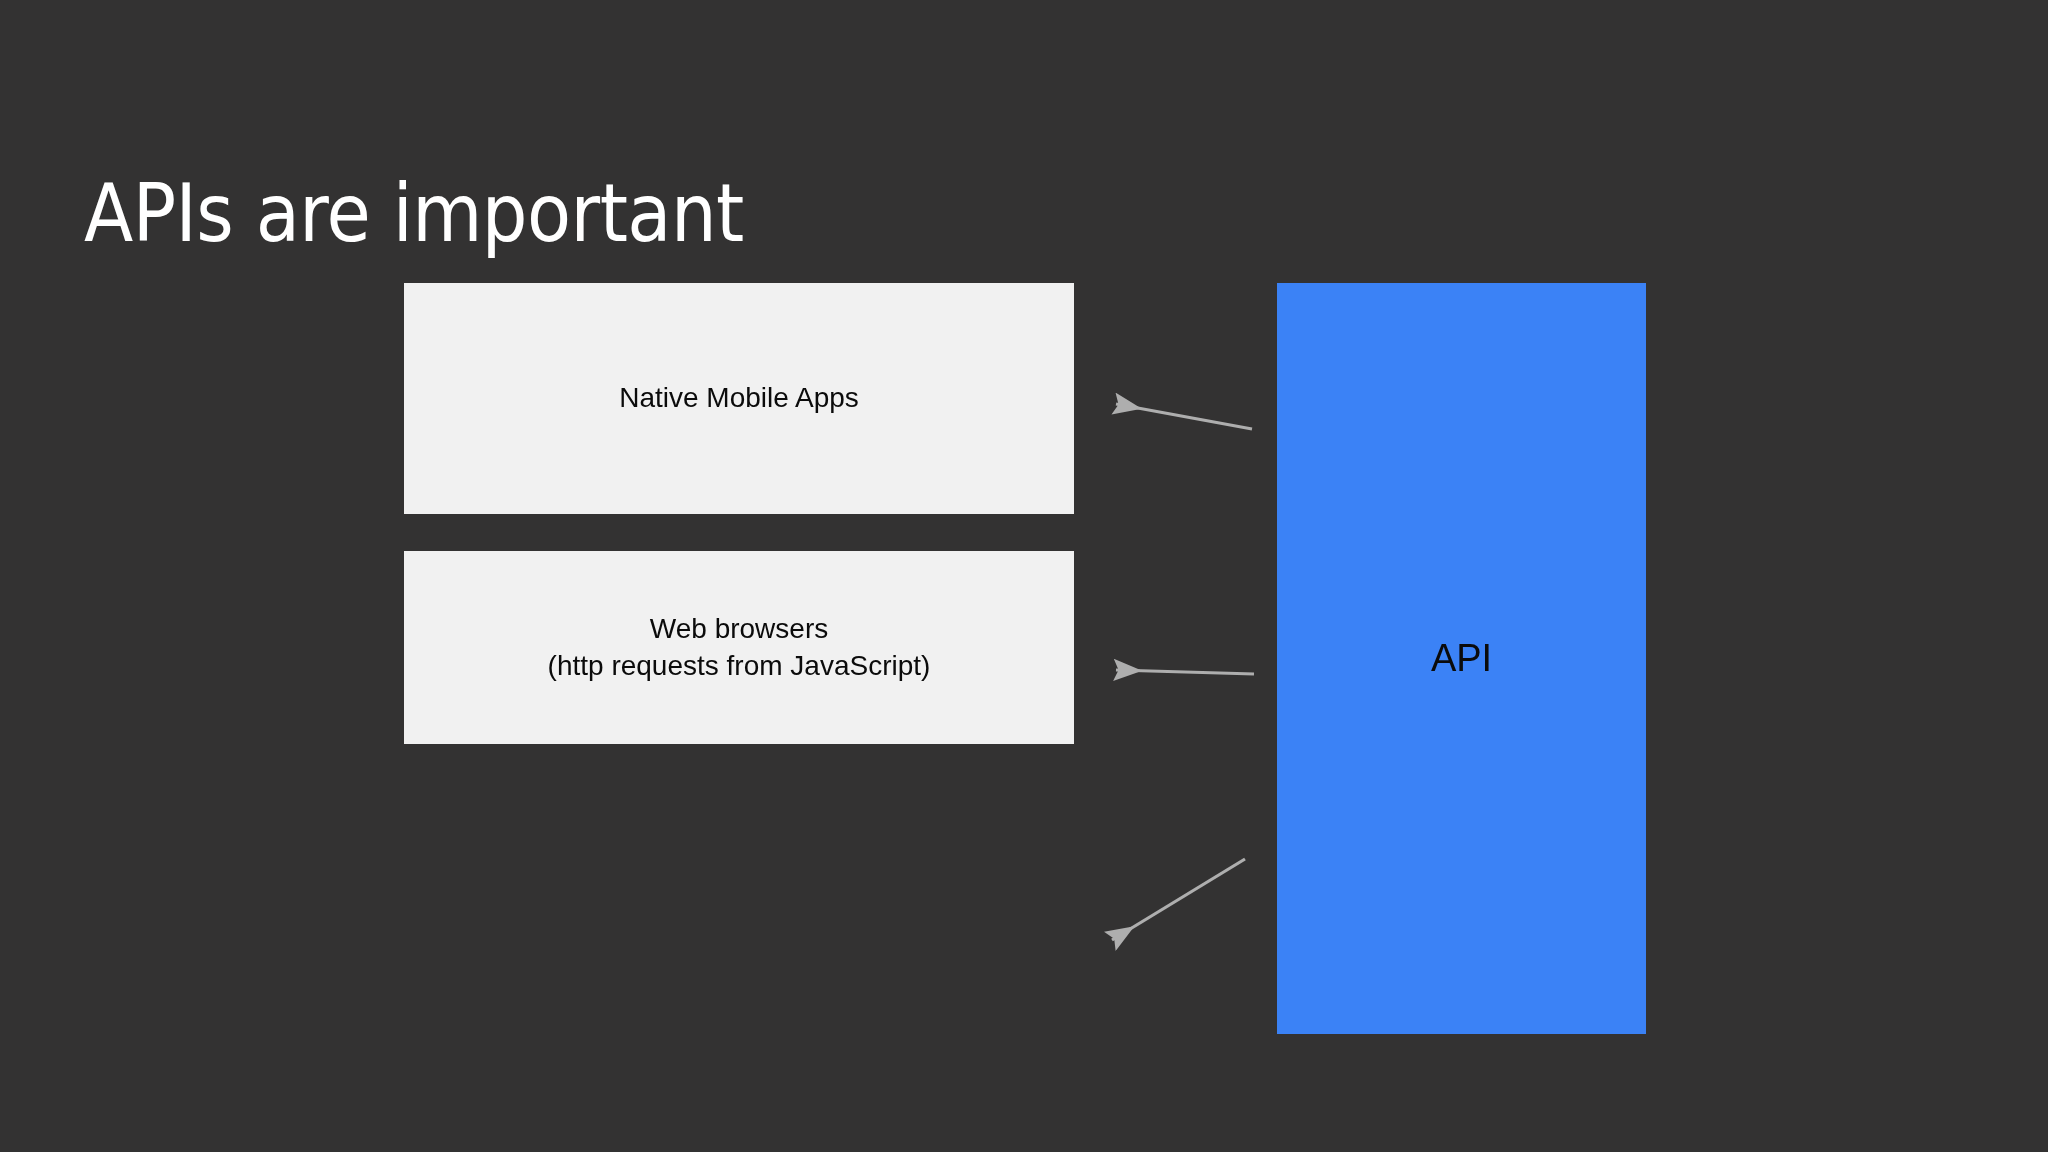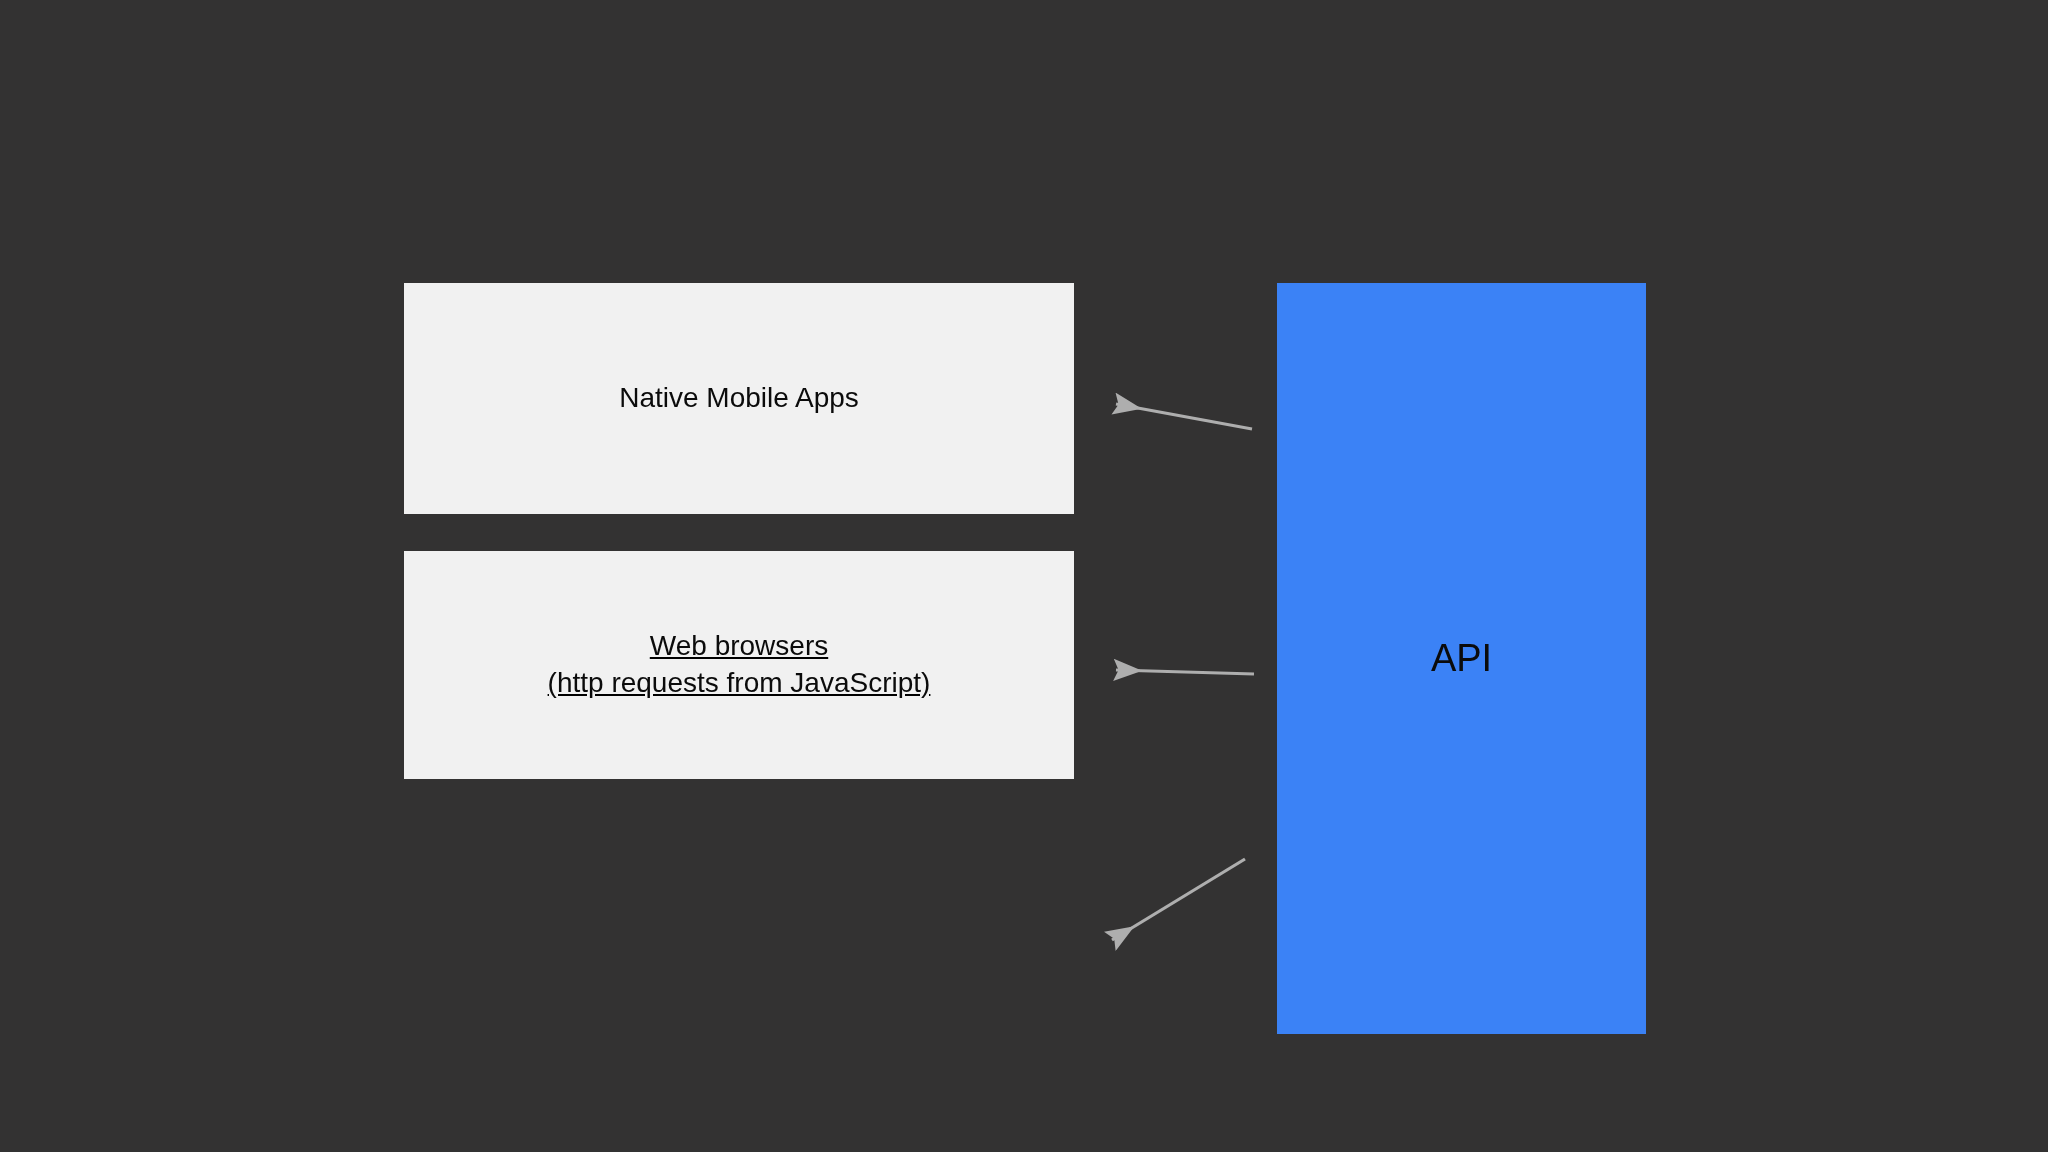--- a/index.html
+++ b/index.html
@@ -38,21 +38,21 @@
     position: absolute;
     left: 404px;
     width: 670px;
     background: #F1F1F1;
     display: flex;
     align-items: center;
     justify-content: center;
     box-sizing: border-box;
   }
   #box-native  { top: 283px; height: 231px; }
-  #box-web     { top: 551px; height: 228px; text-decoration: underline; }
+  #box-web     { top: 551px; height: 193px; }
   #box-extapi  { top: 803px; height: 231px; }
 
   .client-label {
     color: #0B0B0B;
     font-size: 28px;
     font-weight: 400;
     line-height: 1.32;
     text-align: center;
     white-space: pre-line;
     padding: 0 14px;
@@ -84,20 +84,21 @@
     width: 2048px;
     height: 1152px;
     pointer-events: none;
   }
 </style>
 </head>
 <body>
 
 <div id="slide">
 
+  <h1 id="slide-title">APIs are important</h1>
 
   <div class="client-box" id="box-native">
     <div class="client-label">Native Mobile Apps</div>
   </div>
 
   <div class="client-box" id="box-web">
     <div class="client-label">Web browsers
 (http requests from JavaScript)</div>
   </div>
 

